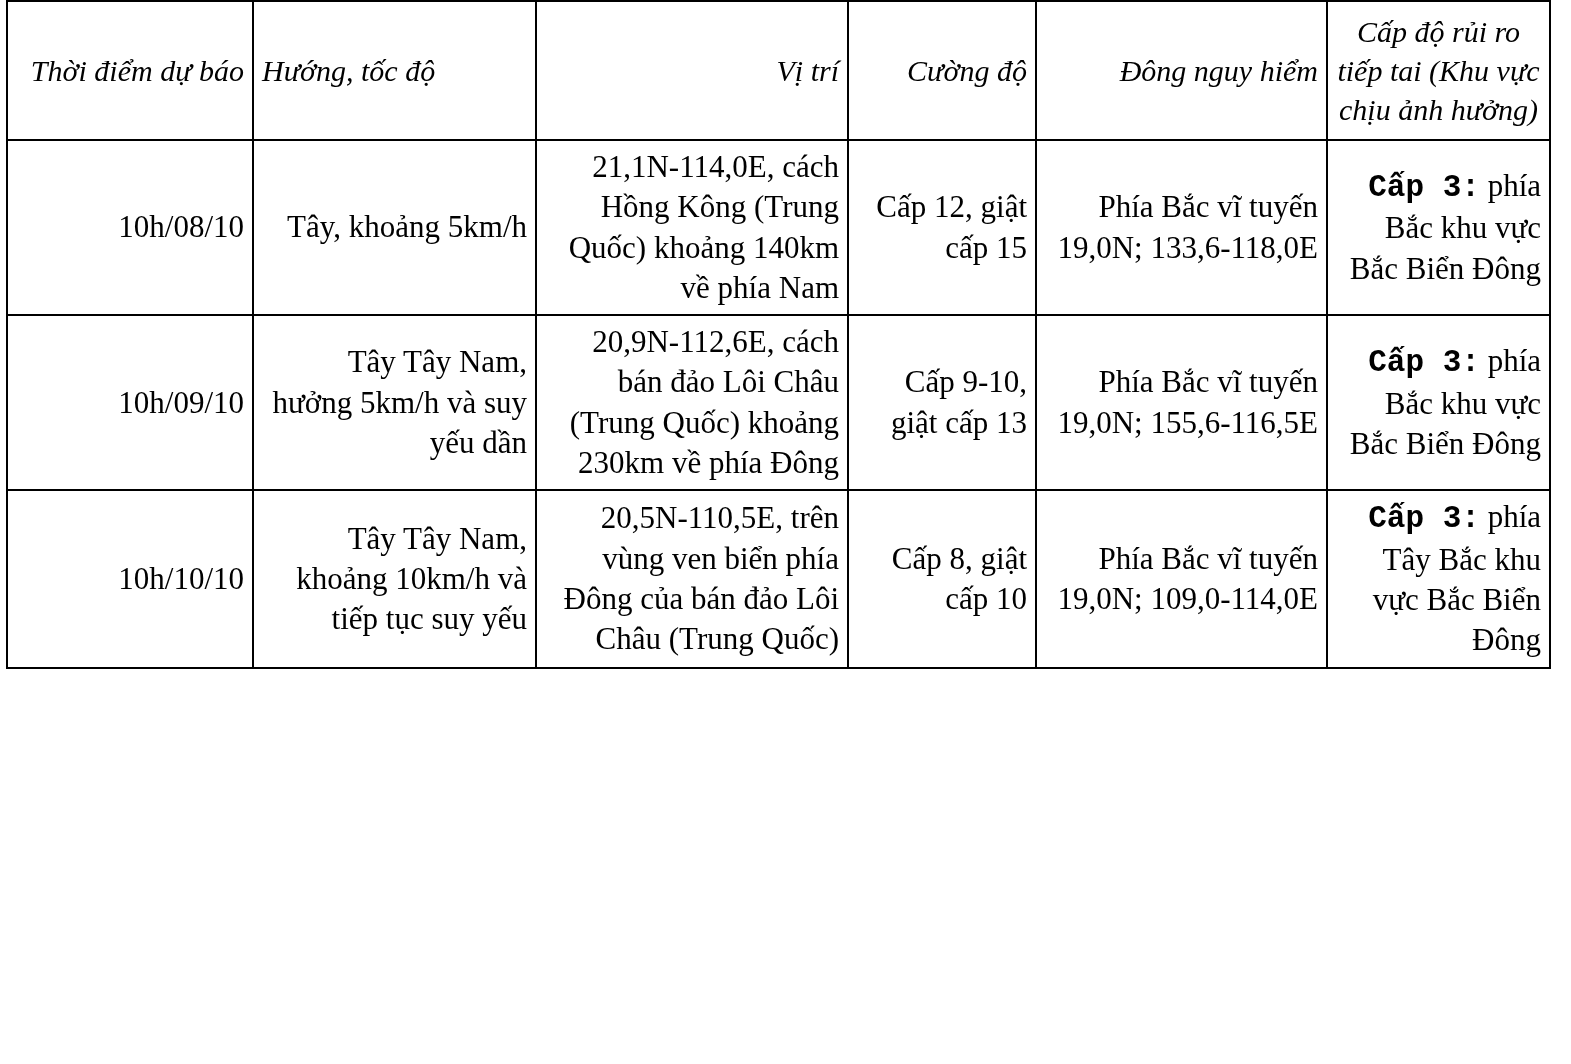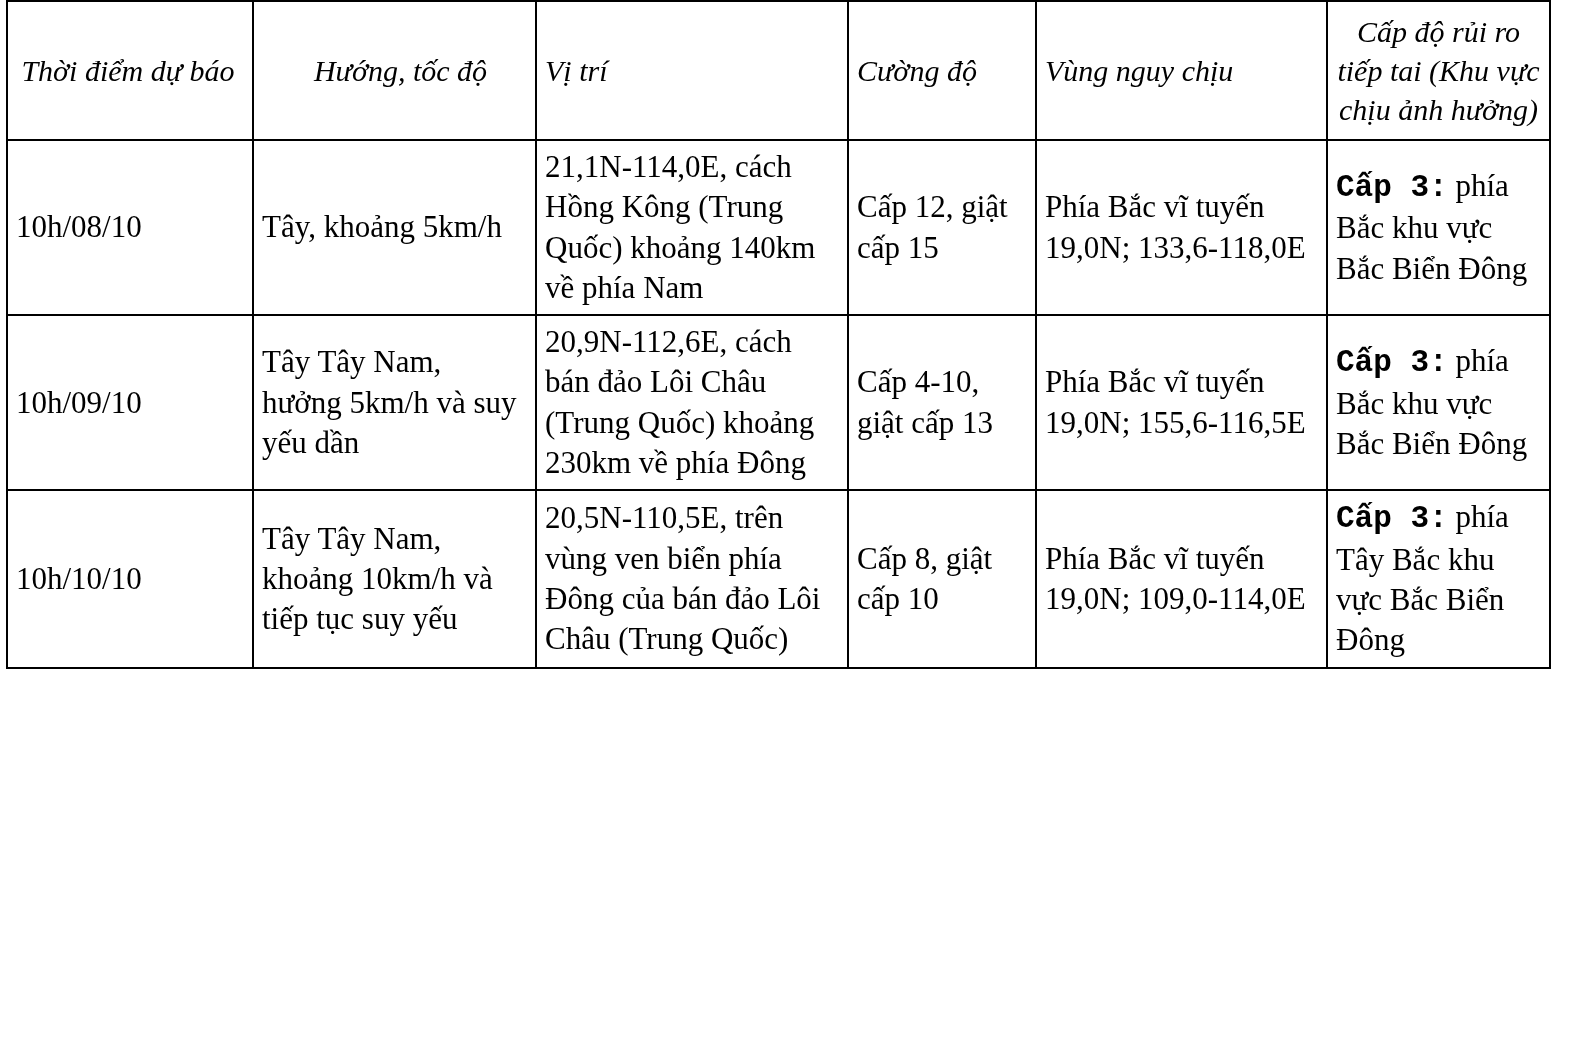--- a/index.html
+++ b/index.html
@@ -31,33 +31,33 @@
   table.forecast col.c1 { width: 283px; }
   table.forecast col.c2 { width: 312px; }
   table.forecast col.c3 { width: 188px; }
   table.forecast col.c4 { width: 291px; }
   table.forecast col.c5 { width: 223px; }
 
   table.forecast th,
   table.forecast td {
     border: 2px solid #000;
     vertical-align: middle;
-    text-align: left;
+    text-align: right;
     padding: 6px 8px;
     line-height: 1.3;
   }
   table.forecast thead th {
     font-style: italic;
     font-weight: normal;
     font-size: 30px;
     padding-top: 10px;
     padding-bottom: 10px;
   }
-  thead th.col-time { text-align: center; padding-left: 4px; }
-  thead th.col-dir  { text-align: center; padding-left: 20px; }
+  thead th.col-time { text-align: right; padding-left: 4px; }
+  thead th.col-dir  { text-align: left; padding-left: 8px; }
   thead th.col-risk { text-align: center; }
 
   table.forecast tbody td {
     font-size: 31px;
   }
   tbody td.time-cell { font-size: 30px; }
   tbody td.pos-cell { font-size: 31px; }
   tbody td.risk-cell { font-size: 30px; }
   tbody td.risk-cell .lvl {
     font-weight: bold;
@@ -77,38 +77,38 @@
         <col class="c3">
         <col class="c4">
         <col class="c5">
     </colgroup>
     <thead>
       <tr>
         <th class="col-time">Thời điểm dự báo</th>
         <th class="col-dir">Hướng, tốc độ</th>
         <th class="col-pos">Vị trí</th>
         <th class="col-int">Cường độ</th>
-        <th class="col-danger">Vùng nguy chịu</th>
+        <th class="col-danger">Đông nguy hiểm</th>
         <th class="col-risk">Cấp độ rủi ro tiếp tai (Khu vực chịu ảnh hưởng)</th>
       </tr>
     </thead>
     <tbody>
       <tr>
         <td class="time-cell nowrap">10h/08/10</td>
         <td>Tây, khoảng 5km/h</td>
         <td class="pos-cell">21,1N-114,0E, cách Hồng Kông (Trung Quốc) khoảng 140km về phía Nam</td>
         <td>Cấp 12, giật cấp 15</td>
         <td>Phía Bắc vĩ tuyến 19,0N; 133,6-118,0E</td>
         <td class="risk-cell"><span class="lvl">Cấp 3:</span><span> phía Bắc khu vực Bắc Biển Đông</span></td>
       </tr>
       <tr>
         <td class="time-cell nowrap">10h/09/10</td>
         <td>Tây Tây Nam, hưởng 5km/h và suy yếu dần</td>
         <td class="pos-cell">20,9N-112,6E, cách bán đảo Lôi Châu (Trung Quốc) khoảng 230km về phía Đông</td>
-        <td>Cấp 4-10, giật cấp 13</td>
+        <td>Cấp 9-10, giật cấp 13</td>
         <td>Phía Bắc vĩ tuyến 19,0N; 155,6-116,5E</td>
         <td class="risk-cell"><span class="lvl">Cấp 3:</span><span> phía Bắc khu vực Bắc Biển Đông</span></td>
       </tr>
       <tr>
         <td class="time-cell nowrap">10h/10/10</td>
         <td>Tây Tây Nam, khoảng 10km/h và tiếp tục suy yếu</td>
         <td class="pos-cell">20,5N-110,5E, trên vùng ven biển phía Đông của bán đảo Lôi Châu (Trung Quốc)</td>
         <td>Cấp 8, giật cấp 10</td>
         <td>Phía Bắc vĩ tuyến 19,0N; 109,0-114,0E</td>
         <td class="risk-cell"><span class="lvl">Cấp 3:</span><span> phía Tây Bắc khu vực Bắc Biển Đông</span></td>

